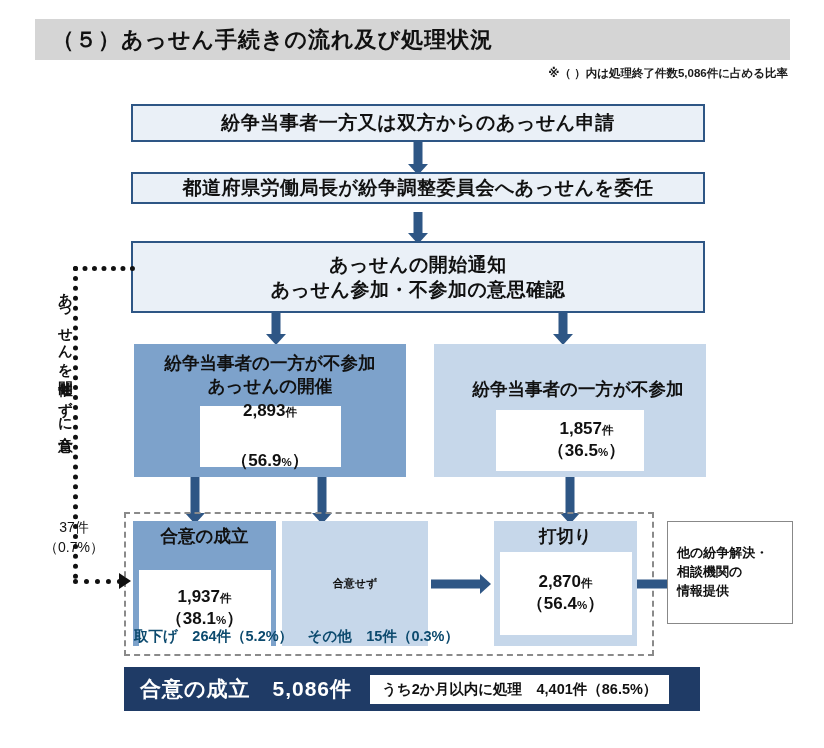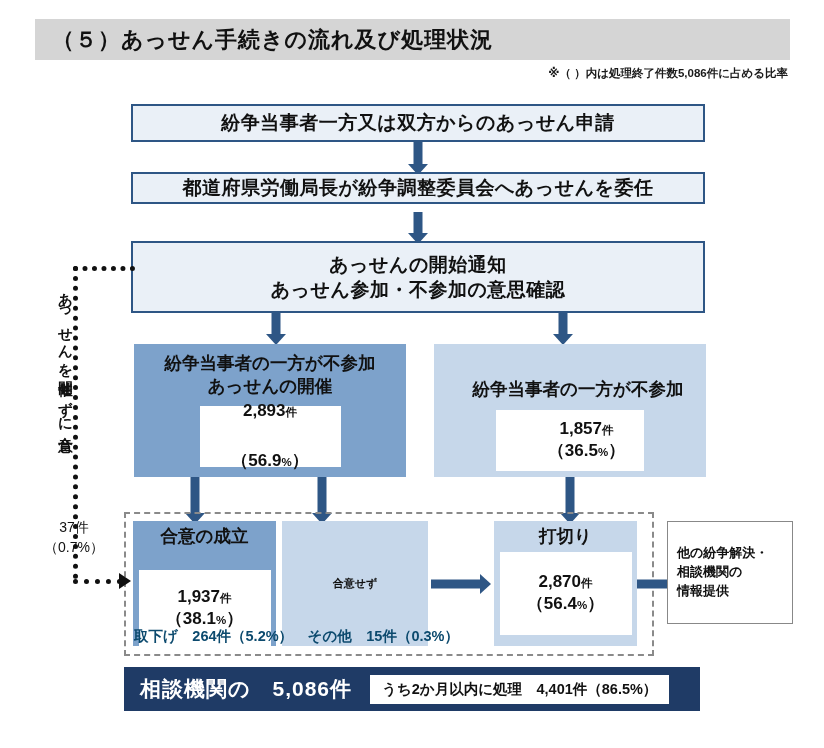--- a/index.html
+++ b/index.html
@@ -262,17 +262,17 @@
   <div class="dot-h" style="left:73px;top:266px;width:62px;"></div>
   <div class="dot-v" style="left:73px;top:266px;height:313px;"></div>
   <div class="dot-h" style="left:73px;top:579px;width:49px;"></div>
   <div class="dot-head-right" style="left:119px;top:573px;"></div>
 
   <div class="vtext" style="left:58px;top:282px;">あっせんを開催せずに合意</div>
   <div class="vnum" style="left:41px;top:518px;width:66px;">37件</div>
   <div class="vnum" style="left:41px;top:538px;width:66px;">（0.7%）</div>
 
   <div class="banner" style="left:124px;top:667px;width:576px;height:44px;">
-    <span class="banner-label">相談機関の　5,086件</span>
+    <span class="banner-label">合意の成立　5,086件</span>
     <span class="banner-chip">うち2か月以内に処理　4,401件（86.5%）</span>
   </div>
 
 </div>
 
 </body></html>

